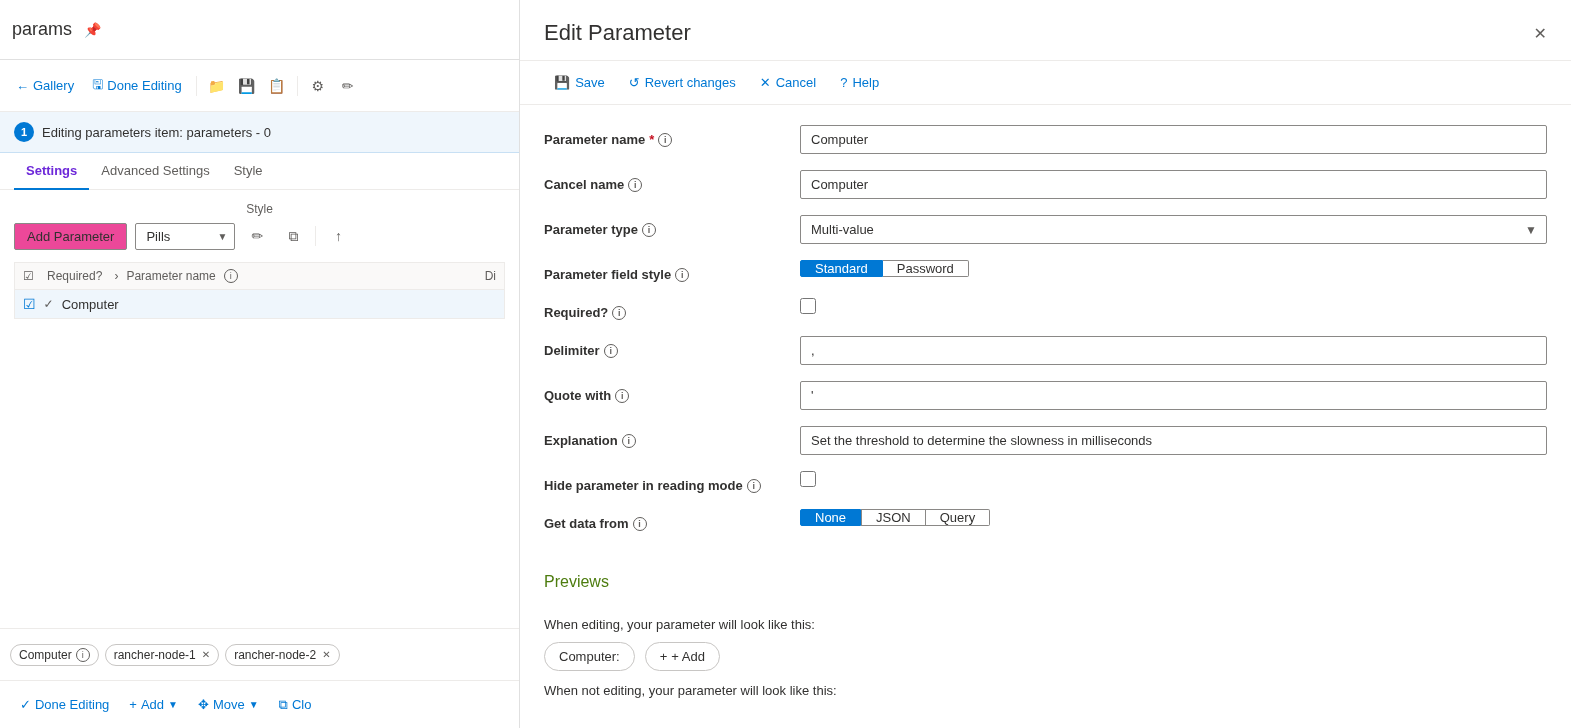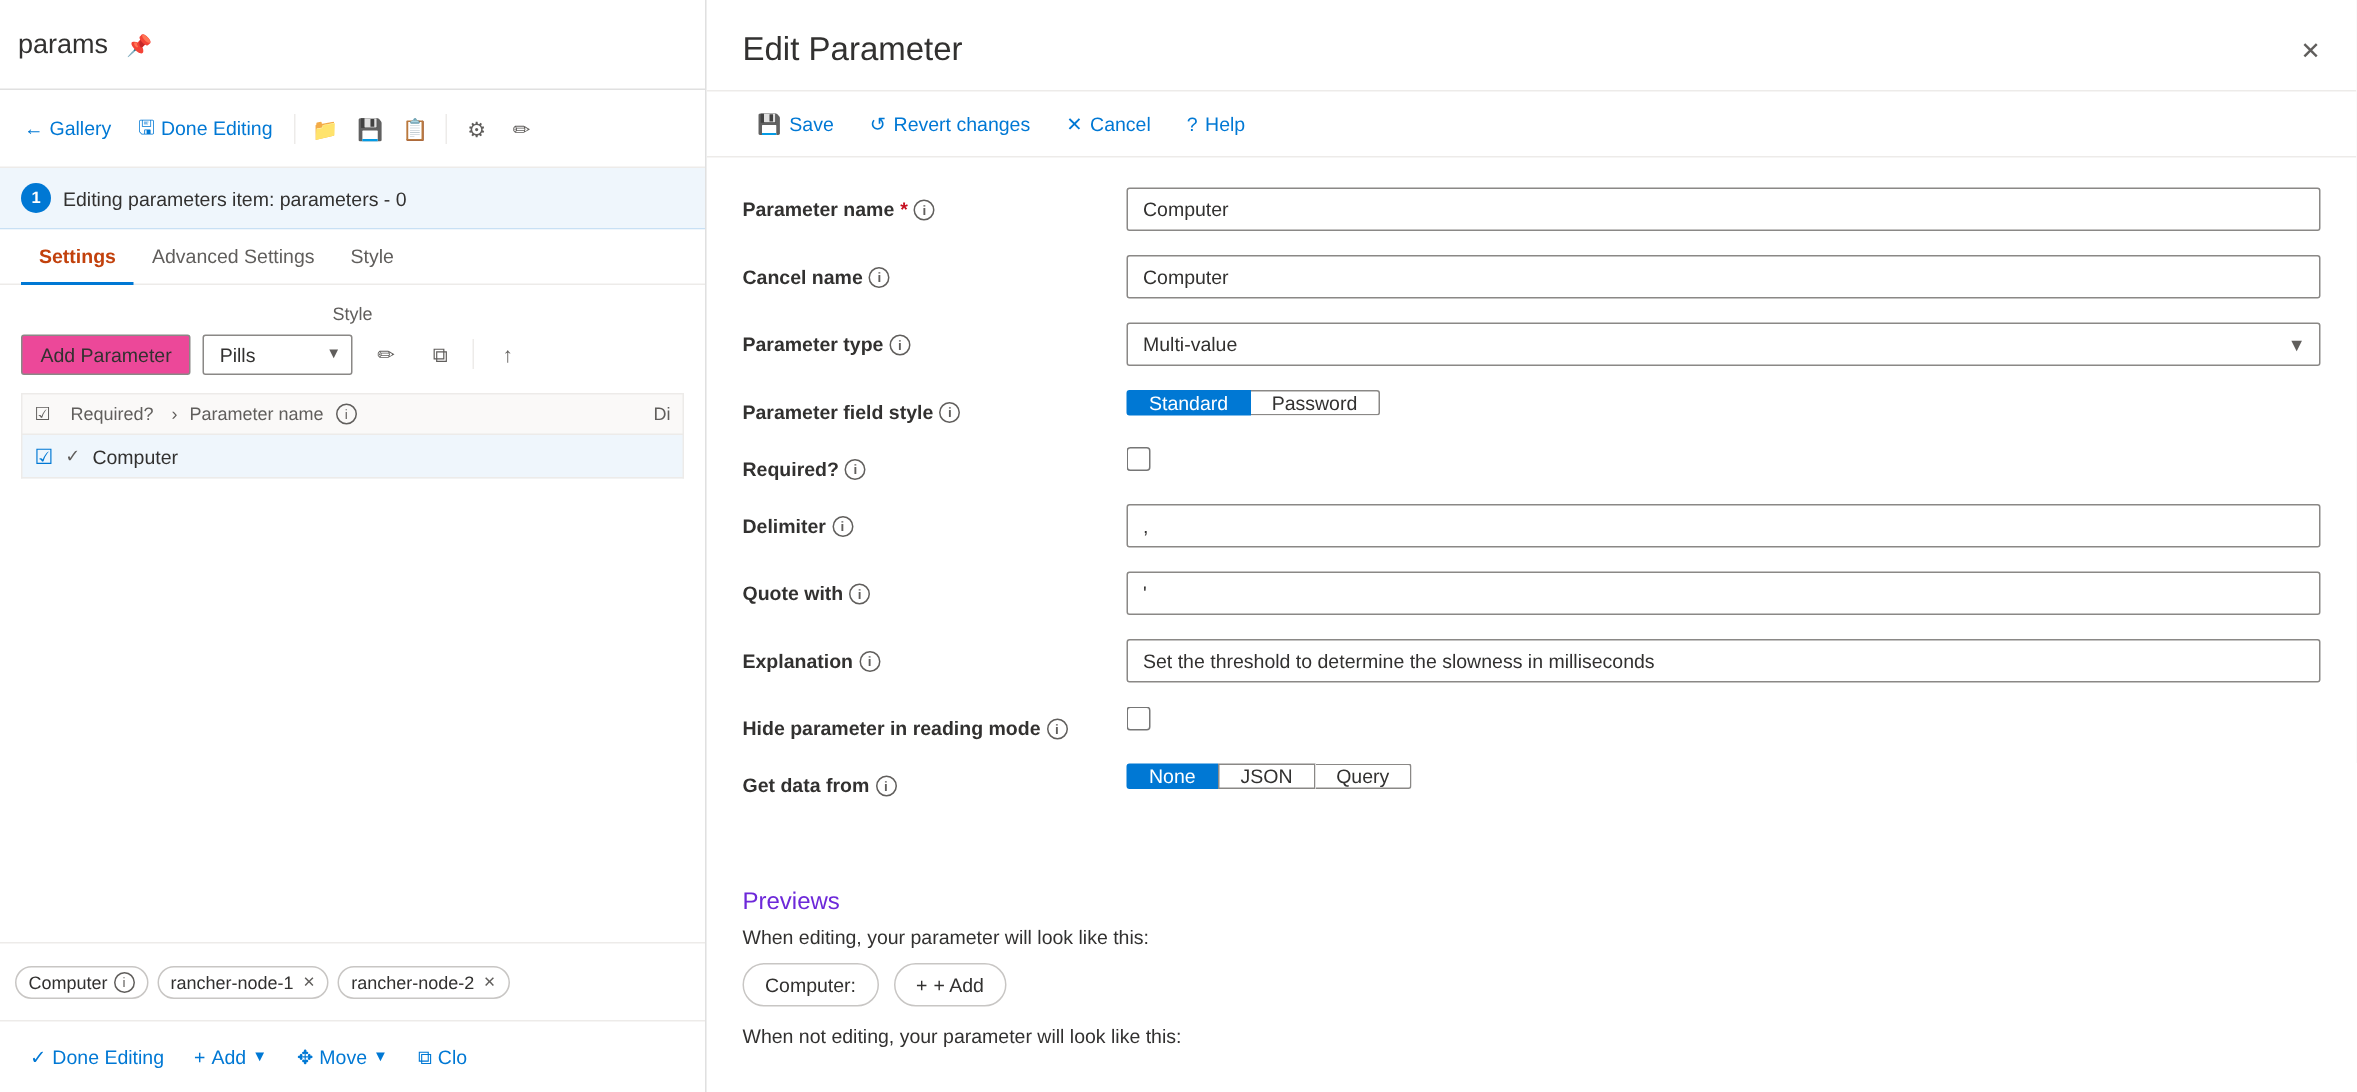--- a/index.html
+++ b/index.html
@@ -1,20 +1,20 @@
 <!DOCTYPE html>
 <html><head>
   <meta charset="utf-8">
   <style>
     * { box-sizing: border-box; margin: 0; padding: 0; font-family: 'Segoe UI', Arial, sans-serif; }
     body { background: #f3f2f1; width: 1571px; height: 728px; overflow: hidden; display: flex; }
 
     
     .left-panel {
-      width: 471px;
+      width: 520px;
       height: 728px;
       background: #fff;
       border-right: 1px solid #e0e0e0;
       display: flex;
       flex-direction: column;
       position: relative;
     }
 
     
     .top-toolbar {
@@ -102,21 +102,21 @@
     }
     .tab {
       padding: 10px 12px;
       font-size: 13px;
       color: #605e5c;
       cursor: pointer;
       border-bottom: 2px solid transparent;
       margin-bottom: -1px;
     }
     .tab.active {
-      color: #c2410c;
+      color: #6d28d9;
       border-bottom: 2px solid #0078d4;
       font-weight: 600;
     }
 
     
     .settings-content {
       padding: 12px 14px;
       flex: 1;
       overflow-y: auto;
     }
@@ -390,23 +390,23 @@
       cursor: help;
       flex-shrink: 0;
     }
 
     
     .previews-section {
       padding: 0 24px 20px;
     }
     .previews-title {
       font-size: 16px;
-      color: #6d28d9;
+      color: #4d7c0f;
       font-weight: 300;
-      margin-bottom: 6px;
+      margin-bottom: 26px;
     }
     .previews-text {
       font-size: 13px;
       color: #323130;
       margin-bottom: 10px;
     }
     .preview-box {
       display: flex;
       align-items: center;
       gap: 10px;

